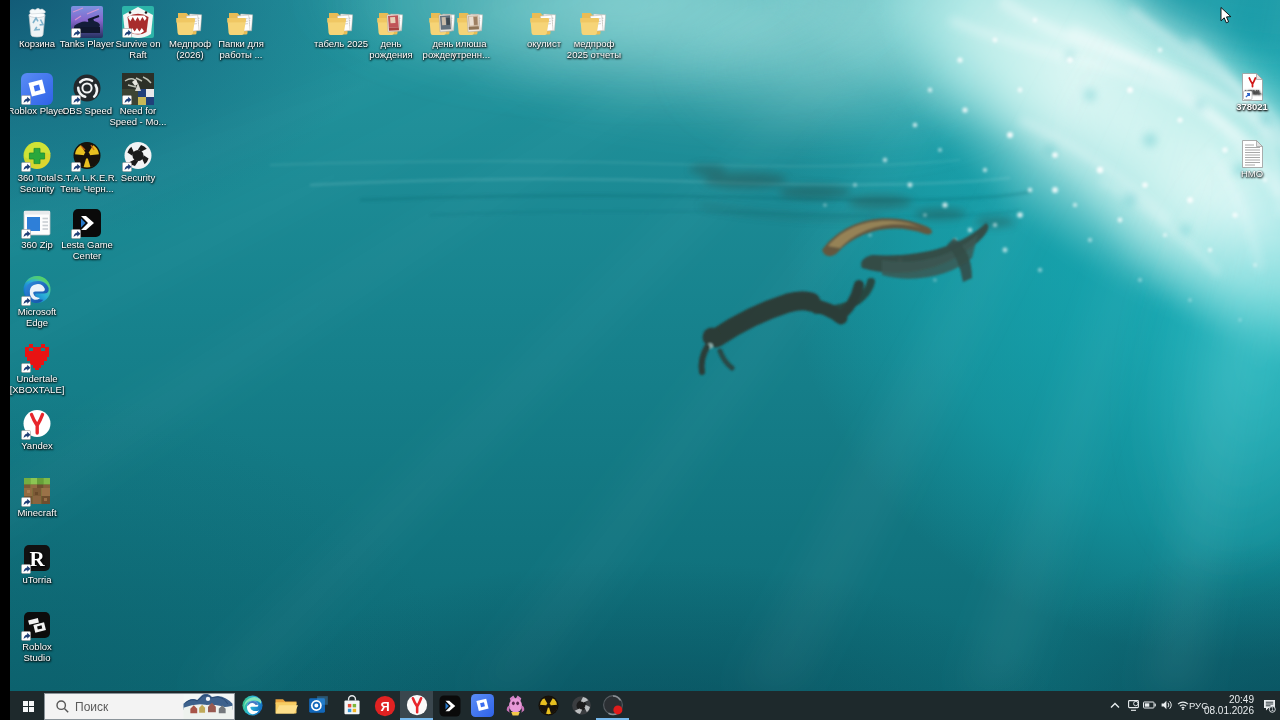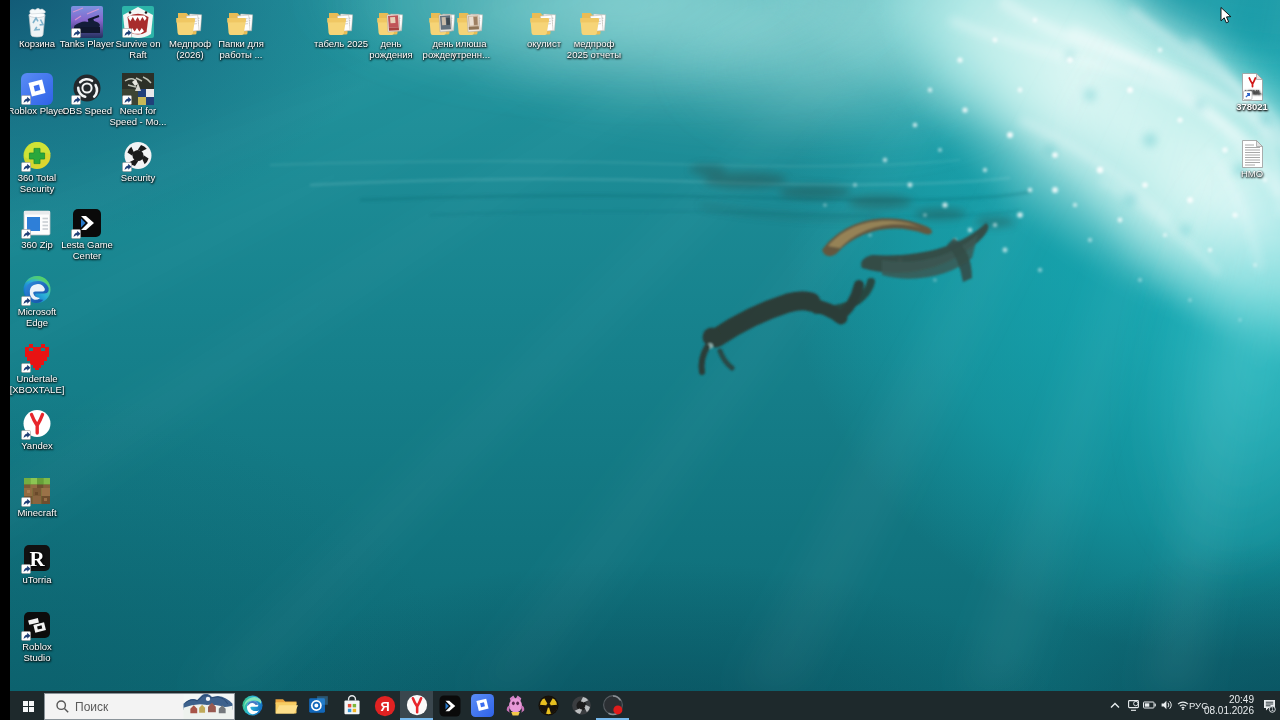--- a/index.html
+++ b/index.html
@@ -425,20 +425,35 @@
           </linearGradient>
         </defs>
  <circle cx="16" cy="15.5" r="13.5" fill="url(#g360)"></circle>
  <path d="M16,2 a13.5,13.5 0 0 1 13.4,12 q-8,-3 -13,2 q-6,5.5 -13,1 A13.5,13.5 0 0 1 16,2 Z" fill="#cfe438" opacity="0.9"></path>
  <path d="M13,8.4 h6 v4.6 h4.6 v6 h-4.6 v4.6 h-6 v-4.6 h-4.6 v-6 h4.6 Z" fill="#2aa83c" stroke="#1d8c30" stroke-width="0.8" rx="2"></path>
  <use href="#sc"></use>
 </svg>
 <div class="lb">360 Total<br>Security</div>
 </div>
 
+<div class="ic" style="left:37px;top:140px">
+<svg width="32" height="32" viewBox="0 0 32 32">
+ <circle cx="16" cy="15.5" r="13.5" fill="#14100a"></circle>
+ <circle cx="16" cy="15.5" r="12" fill="#e8c020"></circle>
+ <g fill="#17120b">
+  <circle cx="16" cy="15.5" r="3"></circle>
+  <path d="M16,15.5 L9.5,4.5 A12,12 0 0 1 22.5,4.5 Z"></path>
+  <path d="M16,15.5 L27.5,10.5 A12,12 0 0 1 23,25.7 Z" transform="rotate(18 16 15.5)"></path>
+  <path d="M16,15.5 L4.5,10.5 A12,12 0 0 0 9,25.7 Z" transform="rotate(-18 16 15.5)"></path>
+ </g>
+ <path d="M10,6 l4,4 M20,5 l3,5" stroke="#d86818" stroke-width="1.4" opacity="0.85"></path>
+ <use href="#sc"></use>
+</svg>
+<div class="lb">S.T.A.L.K.E.R.<br>Тень Черн...</div>
+</div>
 
 <div class="ic" style="left:88px;top:140px">
 <svg width="32" height="32" viewBox="0 0 32 32">
  <circle cx="16" cy="15.5" r="13.5" fill="#f2f3f4"></circle>
  <circle cx="16" cy="15.5" r="5.5" fill="#1b1b1b"></circle>
  <g fill="#1b1b1b">
   <path d="M16,4.5 a11,11 0 0 1 6.6,2.2 l-4.9,4.3 a4.5,4.5 0 0 0 -3.4,-0.9 Z" transform="rotate(16 16 15.5)"></path>
   <path d="M27,15.5 a11,11 0 0 1 -2.2,6.6 l-4.3,-4.9 a4.5,4.5 0 0 0 0.9,-3.4 Z" transform="rotate(16 16 15.5)"></path>
   <path d="M16,26.5 a11,11 0 0 1 -6.6,-2.2 l4.9,-4.3 a4.5,4.5 0 0 0 3.4,0.9 Z" transform="rotate(16 16 15.5)"></path>
   <path d="M5,15.5 a11,11 0 0 1 2.2,-6.6 l4.3,4.9 a4.5,4.5 0 0 0 -0.9,3.4 Z" transform="rotate(16 16 15.5)"></path>

